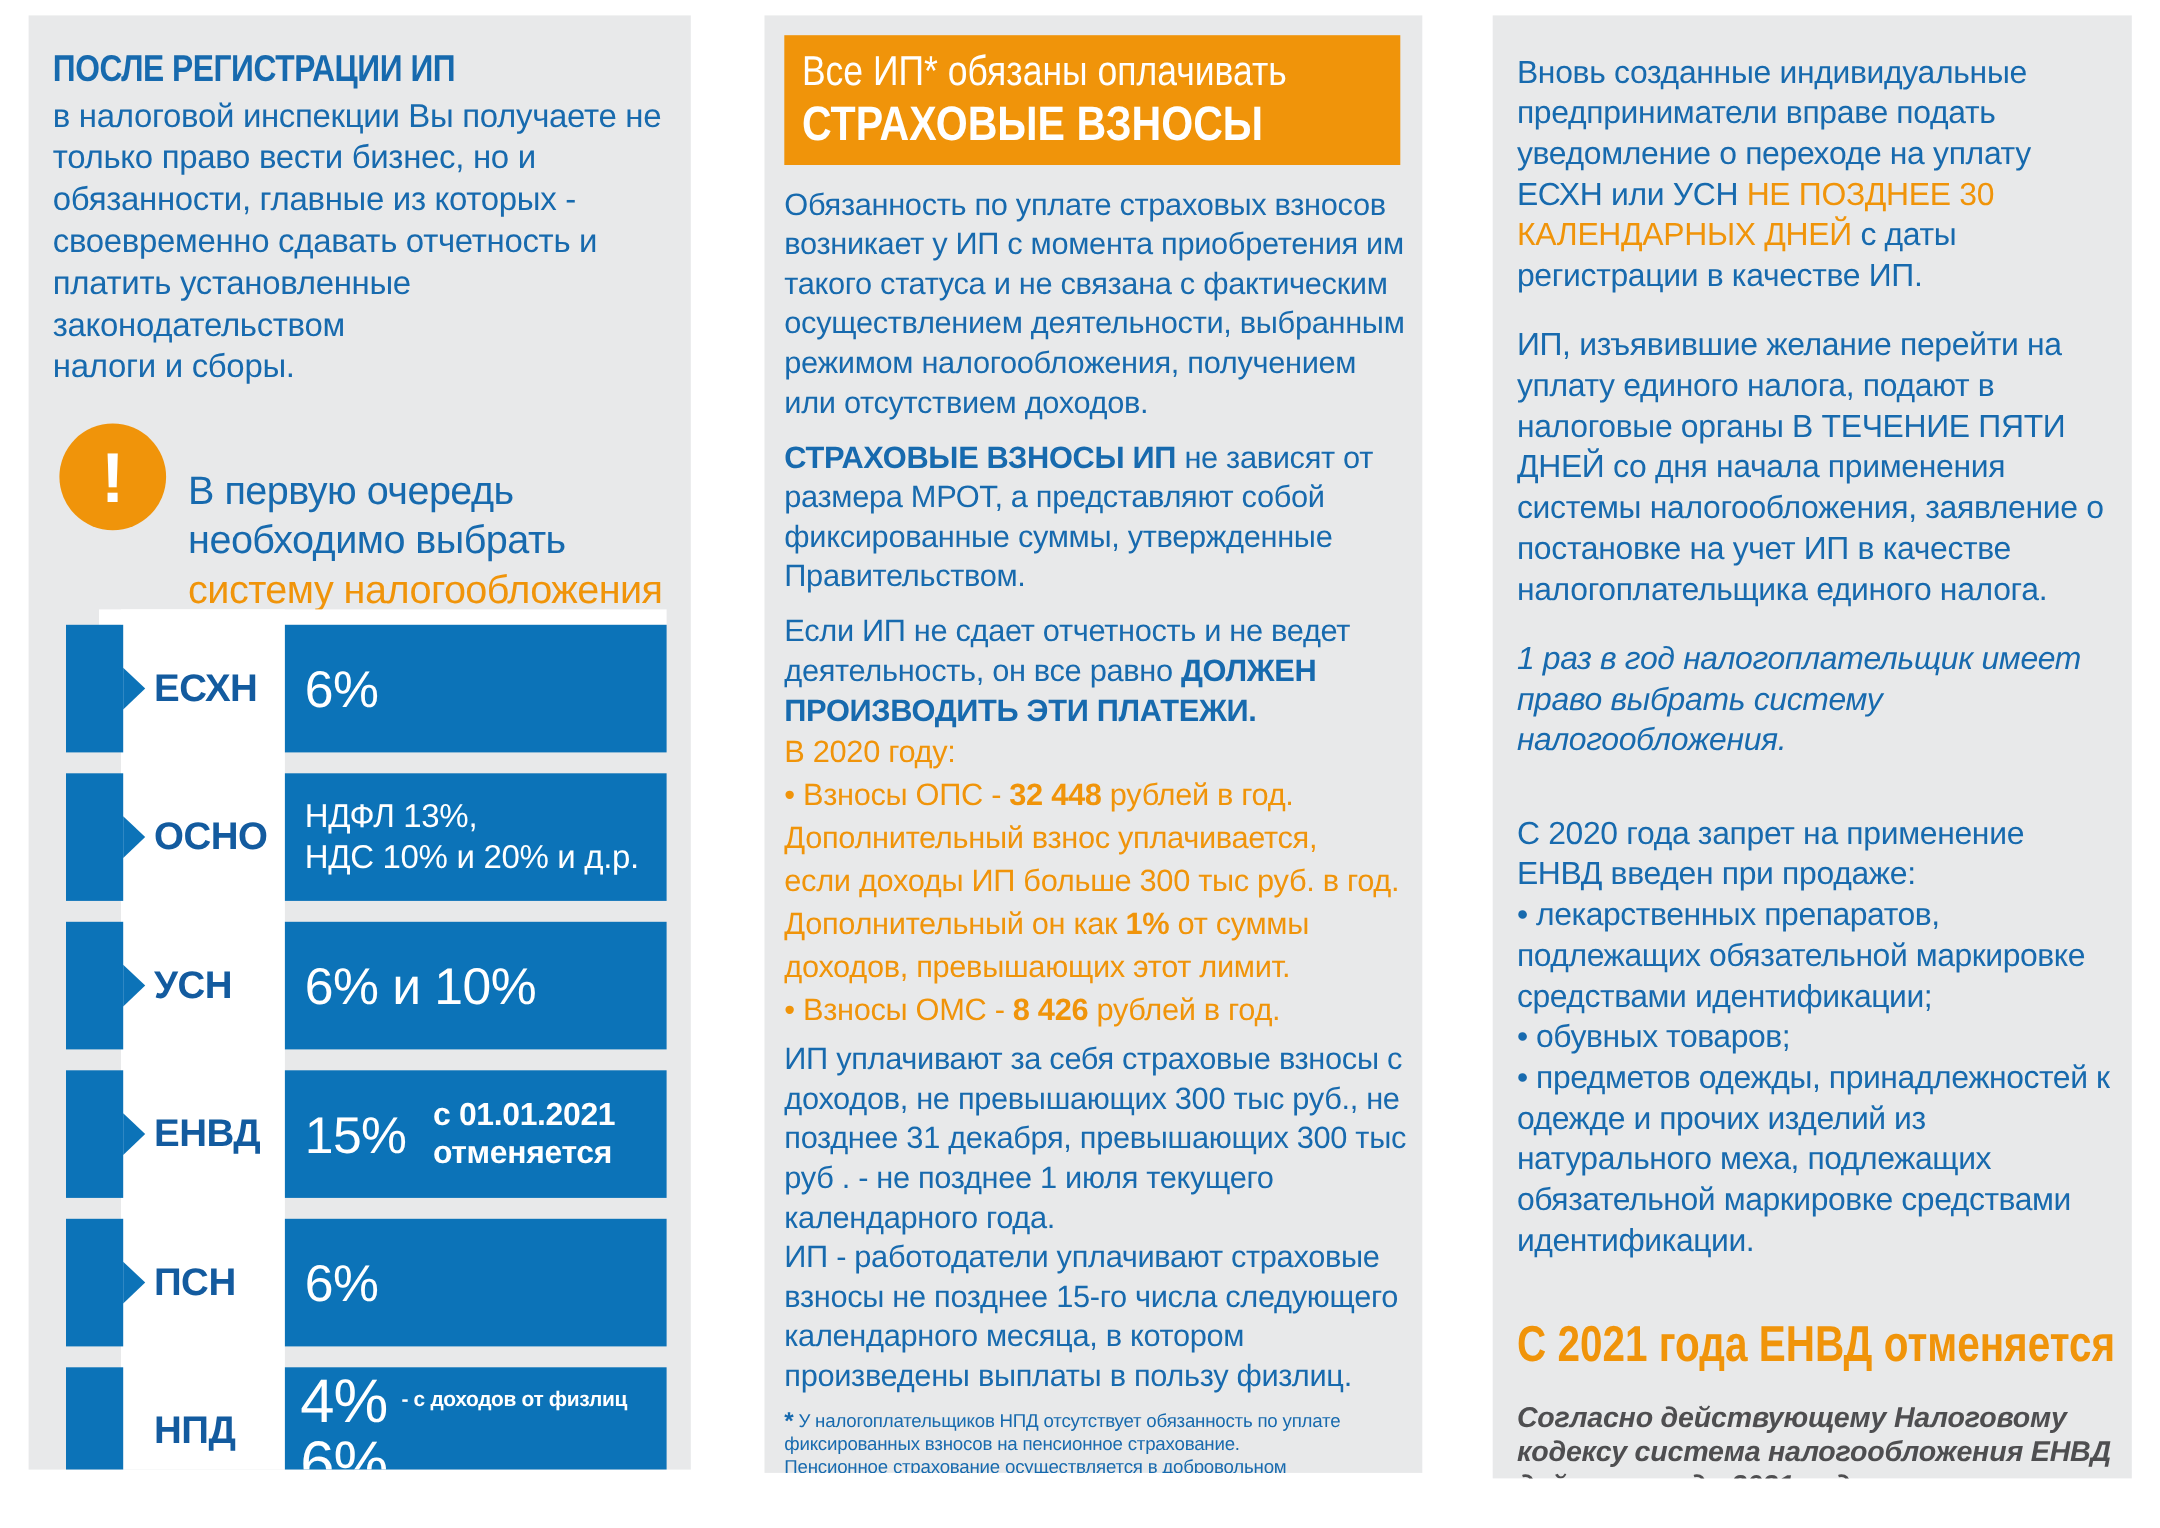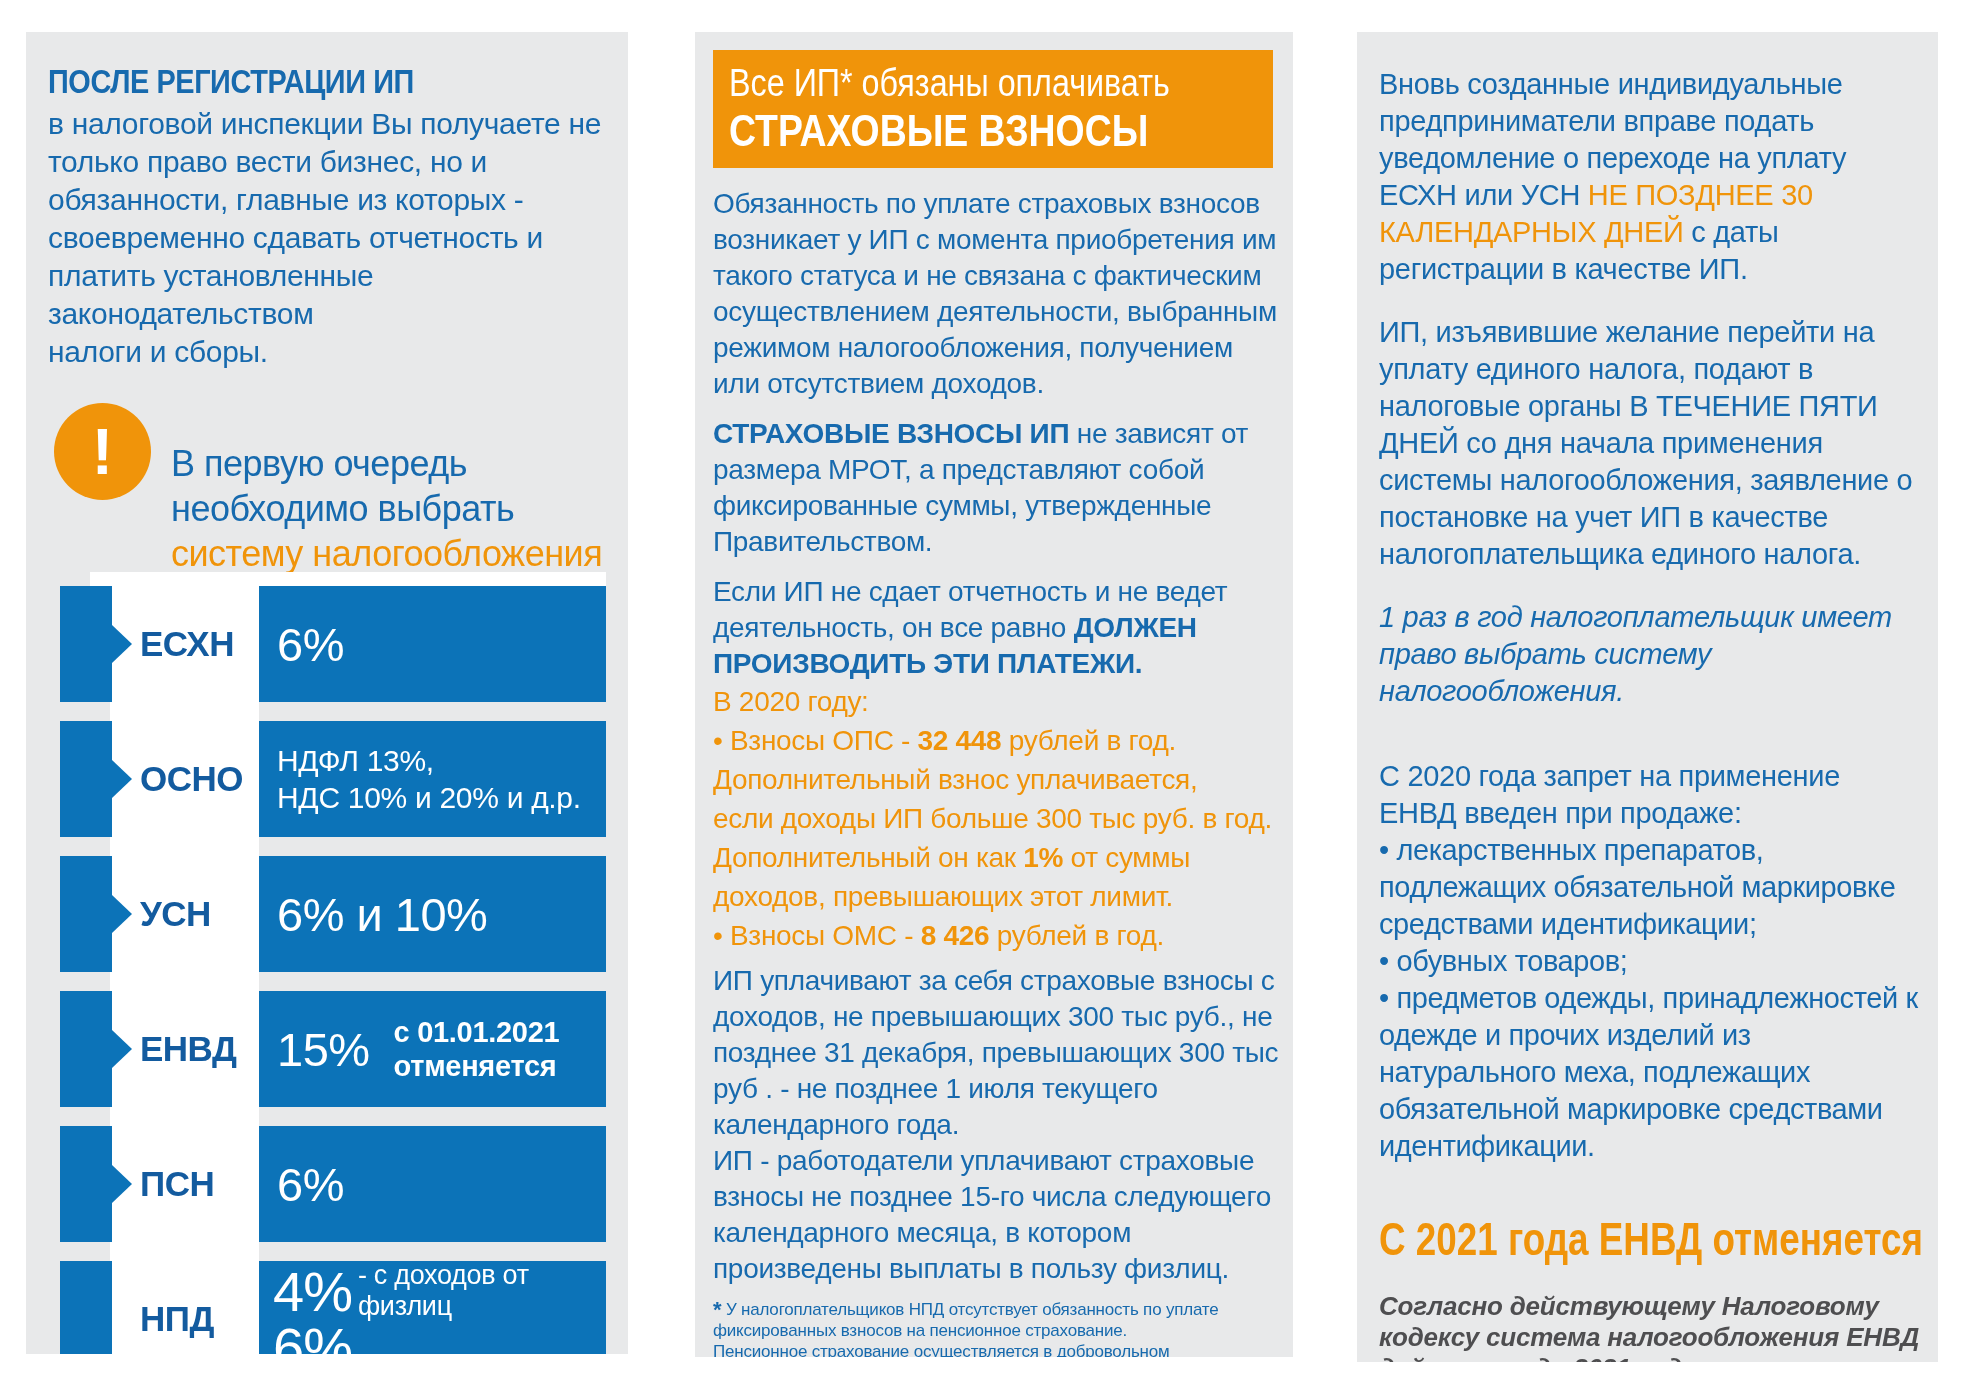--- a/index.html
+++ b/index.html
@@ -2,21 +2,21 @@
 <html lang="ru" style="--panel: #e8e9ea; --blue: #176aae; --blue-dark: #135b9f; --bar: #0c73b8; --orange: #f0940a; --footer-gray: #4e4e50;"><head>
 <meta charset="utf-8">
 <style>
   :root{
     --panel:#e8e9ea; --blue:#176aae; --blue-dark:#135b9f; --bar:#0c73b8;
     --orange:#f0940a; --footer-gray:#4e4e50;
   }
   *{box-sizing:border-box; margin:0; padding:0;}
   body{background:#fff; font-family:"Liberation Sans", sans-serif;}
   .canvas{position:relative; width:1964px; height:1389px; background:#fff; overflow:hidden;}
-  .panel{position:absolute; top:32px; background:var(--panel); overflow:hidden;}
+  .panel{position:absolute; top:14px; background:var(--panel); overflow:hidden;}
   .panel.left{left:26px;  width:602px; height:1322px; padding:30px 8px 0 22px;}
   .panel.mid{ left:695px; width:598px; height:1325px; padding:18px 10px 0 18px;}
   .panel.right{left:1357px;width:581px; height:1330px; padding:34px 14px 0 22px;}
 
   .squeeze85{display:inline-block; transform:scaleX(.85); transform-origin:0 50%; white-space:nowrap;}
   .squeeze80{display:inline-block; transform:scaleX(.80); transform-origin:0 50%; white-space:nowrap;}
 
   
   .k-n{color:var(--blue);}
   .k-b{color:var(--blue); font-weight:bold;}
@@ -45,21 +45,21 @@
   .no-chev .stub::after{display:none;}
   .tlabel{width:147px; flex:none; display:flex; align-items:center; padding-left:28px;
     color:var(--blue-dark); font-weight:bold; font-size:35px; letter-spacing:-.5px;}
   .tvalue{flex:1; background:var(--bar); color:#fff; display:flex; align-items:center; padding-left:18px;}
   .rate{font-size:47px; letter-spacing:-.5px;}
   .vlines{font-size:30px; line-height:37px; letter-spacing:-.3px;}
   .vnote{margin-left:24px; font-size:29px; line-height:34px; font-weight:bold; text-align:left; letter-spacing:-.3px;}
   .vmulti{flex-direction:column; align-items:flex-start; justify-content:center; padding-left:14px;}
   .np-row{display:flex; align-items:center; height:56px;}
   .np-rate{font-size:56px; width:86px; letter-spacing:-1px;}
-  .np-note{font-size:27px; margin-left:6px; letter-spacing:-.3px;}
+  .np-note{font-size:19px; margin-left:6px; letter-spacing:-.3px;font-weight:bold;}
 
   
   .mid-header{width:560px; background:var(--orange); color:#fff; padding:10px 16px 12px 16px;}
   .mh1{font-size:38px; line-height:46px;}
   .mh2{font-size:44px; line-height:50px; font-weight:bold;}
   #mid-blocks{margin-top:18px; padding-right:4px;}
   .para{font-size:28px; line-height:36px; letter-spacing:-.3px;}
   .oline{font-size:28px; line-height:39px; white-space:nowrap; letter-spacing:-.3px;}
   .footnote{margin-top:12px; font-size:17px; line-height:21px; color:var(--blue); letter-spacing:-.2px; padding-right:60px;}
   .fn-star{font-weight:bold; font-size:22px; vertical-align:top;}

